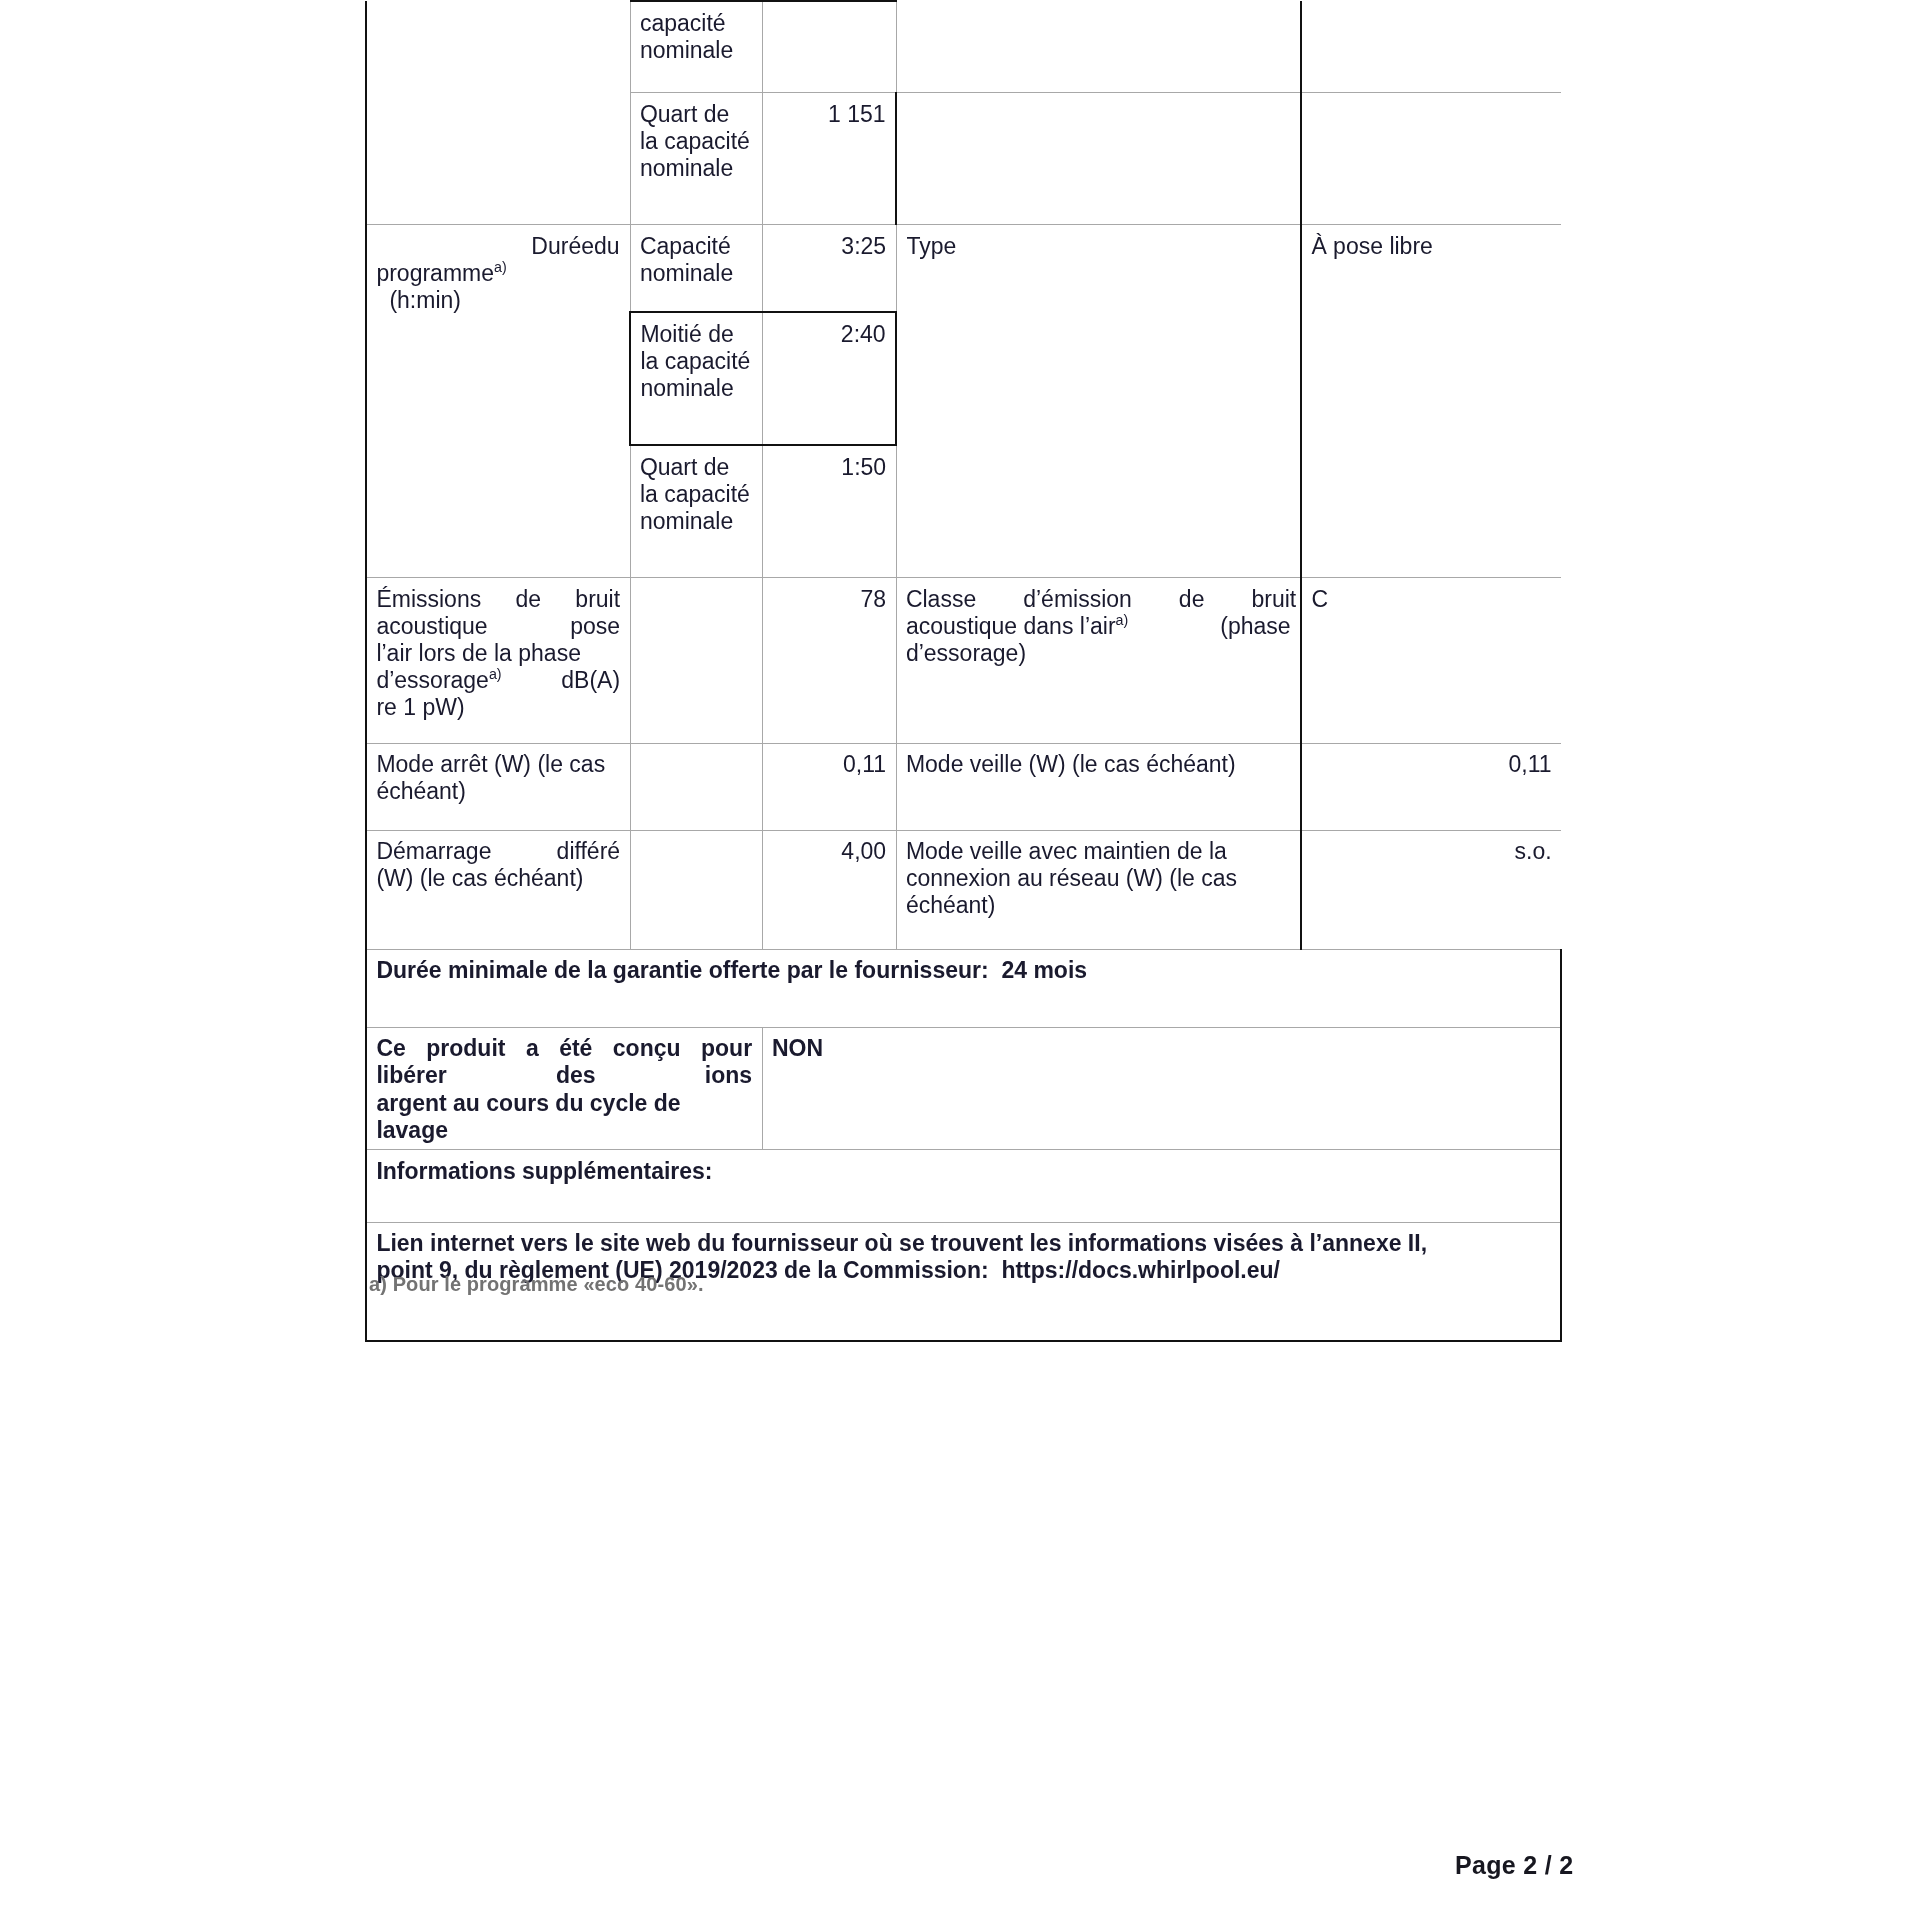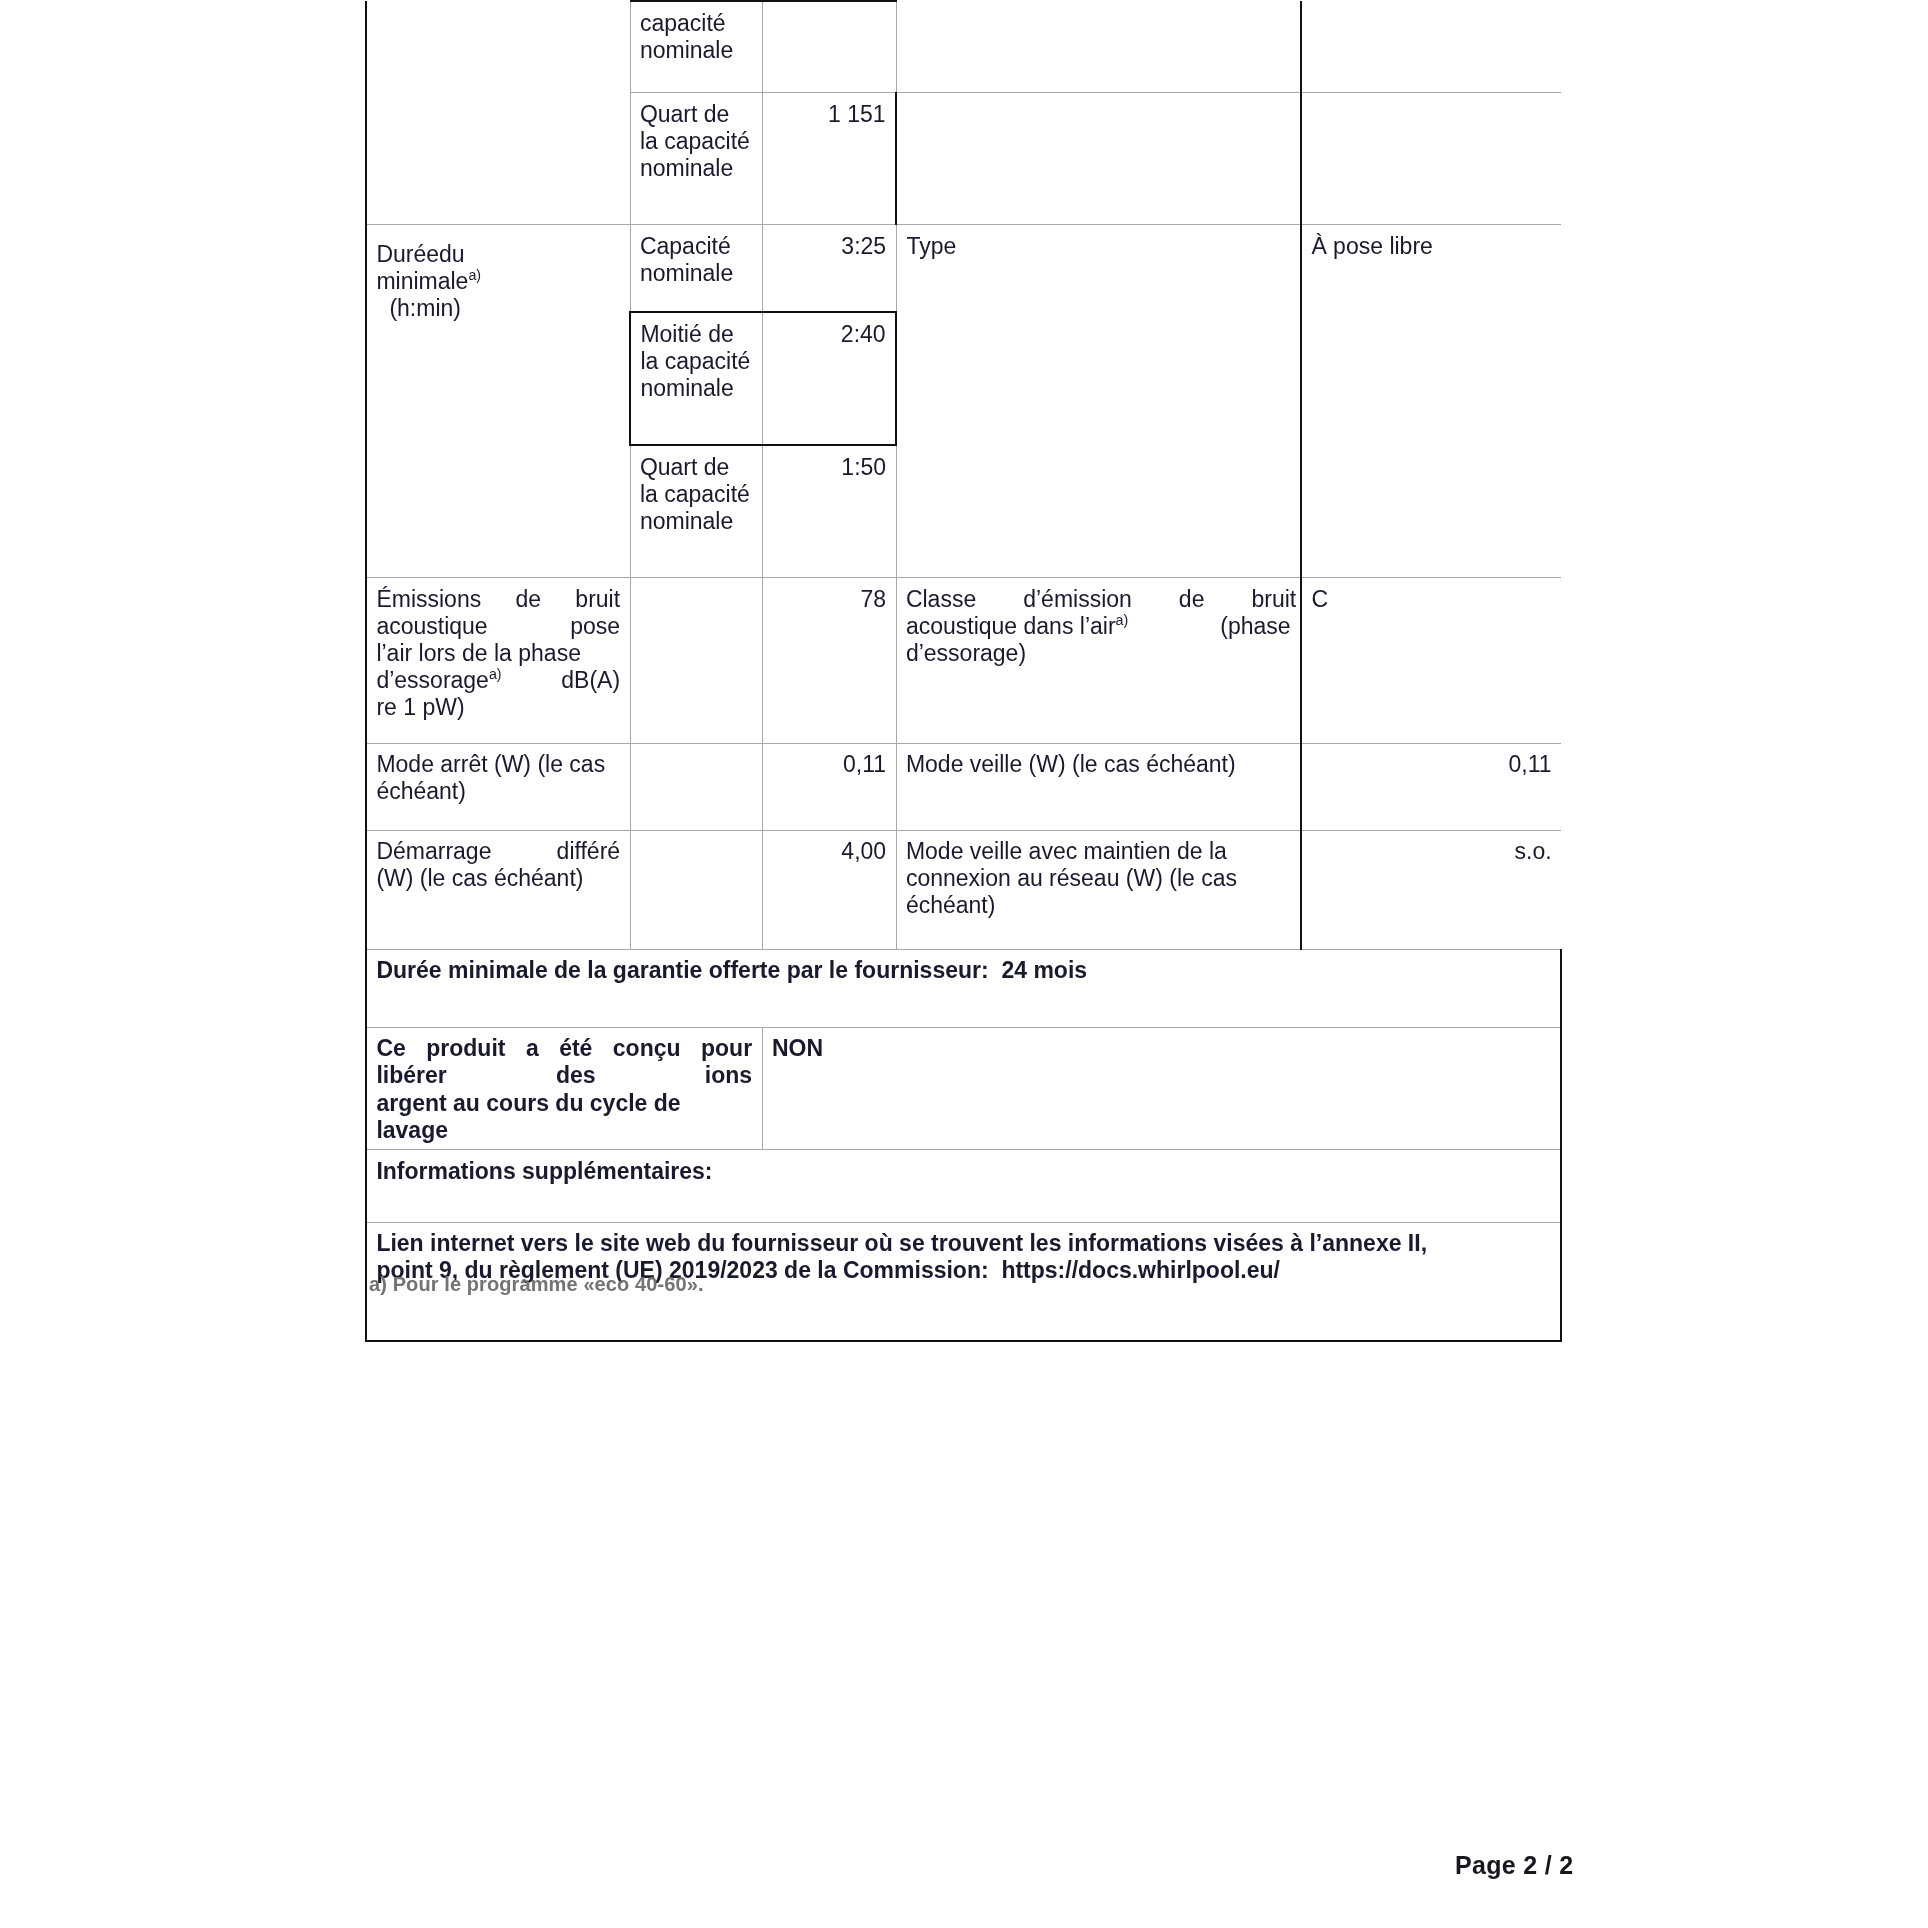--- a/index.html
+++ b/index.html
@@ -116,26 +116,26 @@
 
       <tr>
         <td class="noborder-right" style="height:118px;">Quart de la capacité nominale</td>
         <td class="right dk-right">1 151</td>
         <td class="dk-right"></td>
         <td class="noborder-right"></td>
       </tr>
 
       <tr>
         <td class="dk-left" rowspan="3">
-          <div class="just" style="display:flex;justify-content:flex-start;margin-top:8px;">
+          <div class="just" style="display:flex;justify-content:flex-end;">
             <span>Durée</span>
             <span>du</span>
           </div>
           <div>
-            <span>minimale</span><sup class="foot">a)</sup>
+            <span>programme</span><sup class="foot">a)</sup>
           </div>
           <span class="indent-hmin">(h:min)</span>
         </td>
         <td class="noborder-right" style="height:73px;">Capacité nominale</td>
         <td class="right">3:25</td>
         <td class="dk-right" rowspan="3">Type</td>
         <td rowspan="3" class="noborder-right">À pose libre</td>
       </tr>
 
       <tr>

